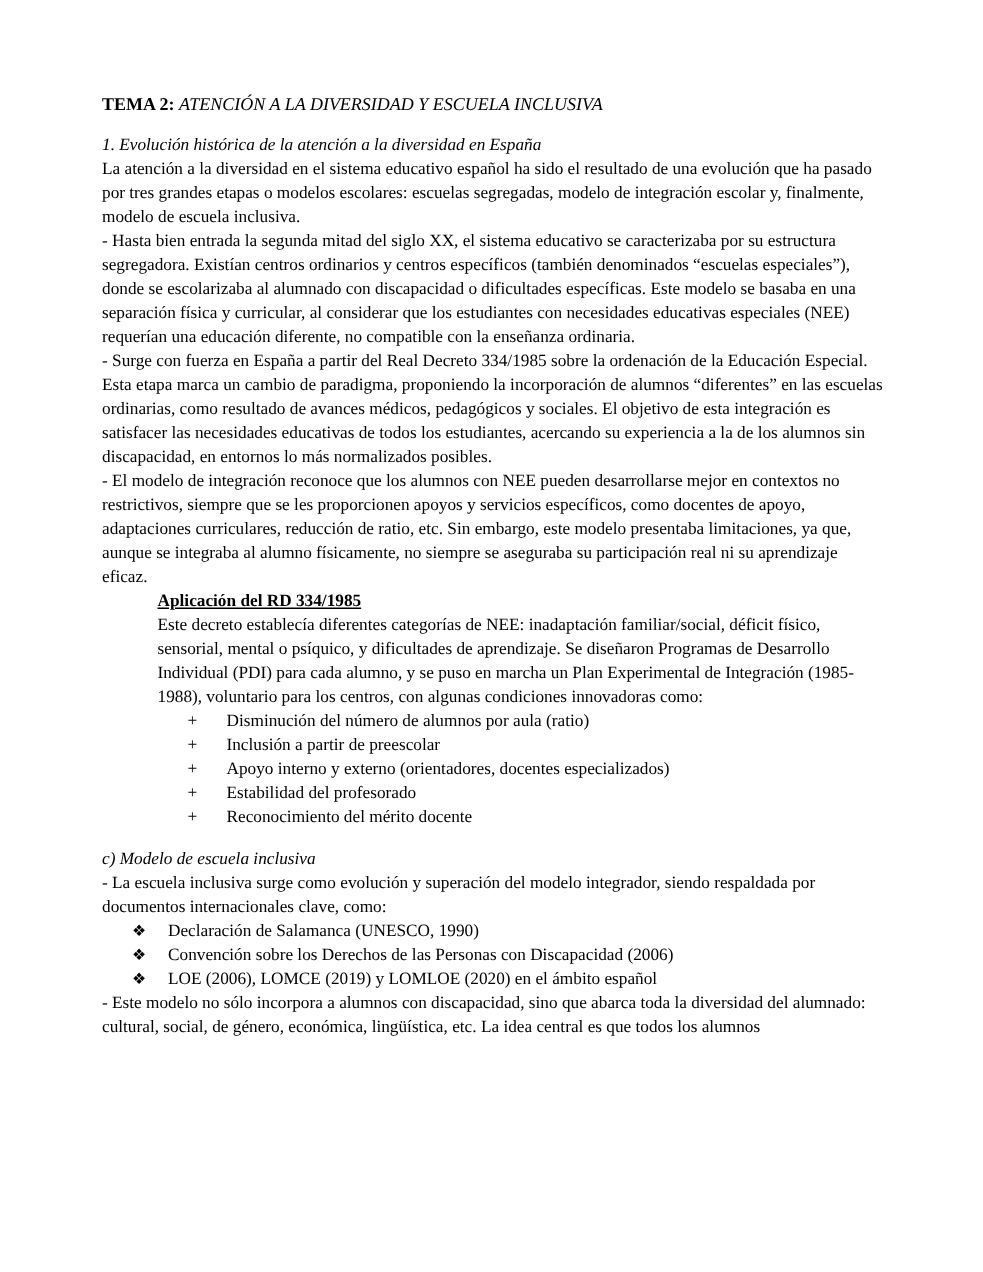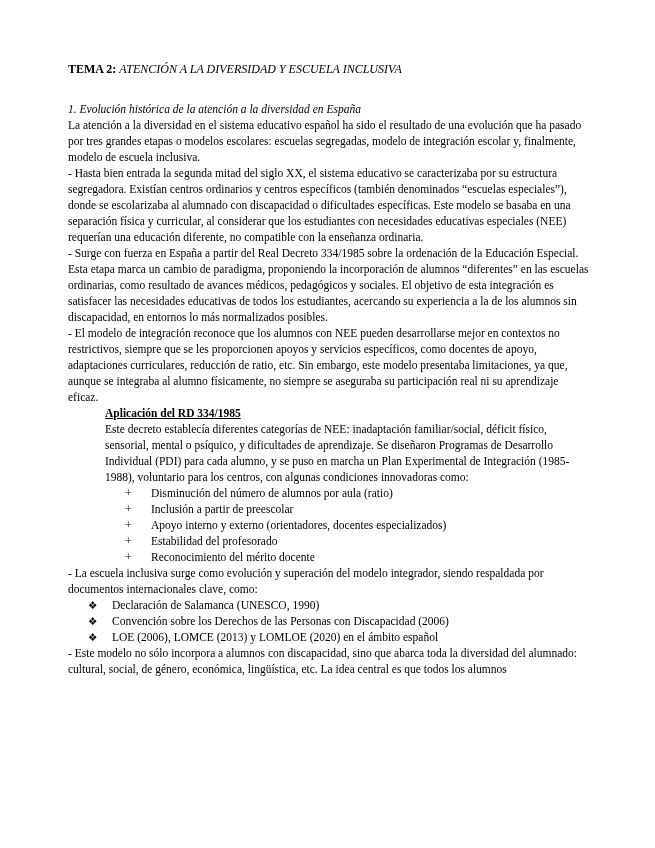--- a/index.html
+++ b/index.html
@@ -10,21 +10,21 @@
     box-sizing: border-box;
     background: #ffffff;
     padding: 61px 66px 0 68px;
     font-family: "Liberation Serif", "DejaVu Serif", serif;
     font-size: 11.5px;
     line-height: 16px;
     color: #000000;
     overflow: hidden;
   }
   p { margin: 0; }
-  .gap { margin-top: 24px; }
+  .gap { margin-top: 12px; }
   .title { font-size: 12px; }
   .title-label { font-weight: bold; }
   .title-text { font-style: italic; }
   .hi { font-style: italic; }
   .sub-block { margin-left: 37px; }
   .sub-head {
     font-weight: bold;
     text-decoration: underline;
   }
   .row { display: flex; }
@@ -72,30 +72,31 @@
         <span class="marker">+</span>
         <span class="row-text">Estabilidad del profesorado</span>
       </div>
       <div class="row">
         <span class="marker">+</span>
         <span class="row-text">Reconocimiento del mérito docente</span>
       </div>
     </div>
   </div>
 
+  <p class="hi gap">c) Modelo de escuela inclusiva</p>
   <p>- La escuela inclusiva surge como evolución y superación del modelo integrador, siendo respaldada por documentos internacionales clave, como:</p>
   <div class="diamond-list">
     <div class="row">
       <span class="marker">❖</span>
       <span class="row-text">Declaración de Salamanca (UNESCO, 1990)</span>
     </div>
     <div class="row">
       <span class="marker">❖</span>
       <span class="row-text">Convención sobre los Derechos de las Personas con Discapacidad (2006)</span>
     </div>
     <div class="row">
       <span class="marker">❖</span>
-      <span class="row-text">LOE (2006), LOMCE (2013) y LOMLOE (2020) en el ámbito español</span>
+      <span class="row-text">LOE (2006), LOMCE (2019) y LOMLOE (2020) en el ámbito español</span>
     </div>
   </div>
   <p>- Este modelo no sólo incorpora a alumnos con discapacidad, sino que abarca toda la diversidad del alumnado: cultural, social, de género, económica, lingüística, etc. La idea central es que todos los alumnos</p>
 
 </div>
 
 </body></html>

